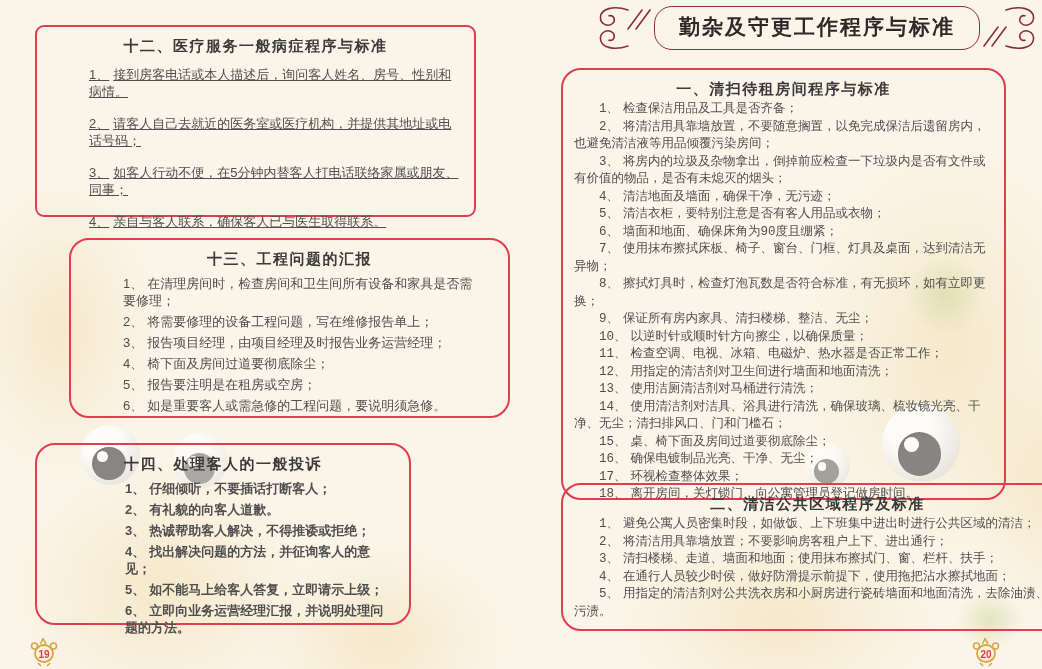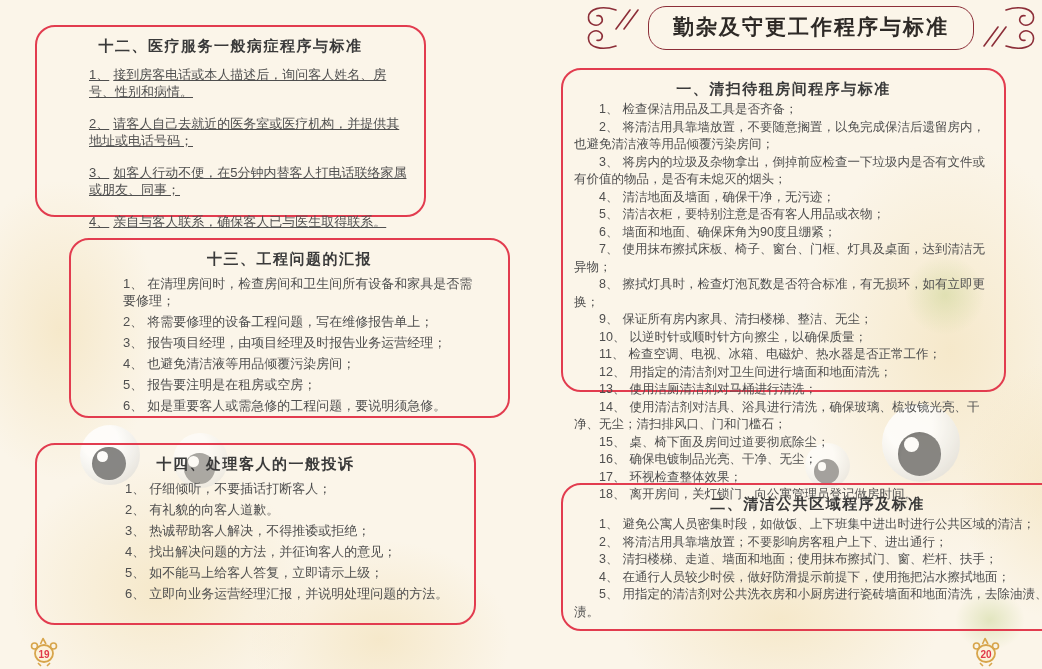--- a/index.html
+++ b/index.html
@@ -39,29 +39,29 @@
   .box-title{font-weight:700;font-size:15px;line-height:1;text-align:center;
         color:var(--title-text);letter-spacing:1.5px;padding-top:11px;}
   .items{display:block;}
   .item{display:block;font-size:13px;line-height:17px;color:var(--body-text);}
   .item-num{margin-right:4px;}
 
   .box-a .items{padding:13px 14px 0 52px;}
   .box-a .item{margin-bottom:15px;text-decoration:underline;}
   .box-b .items{padding:9px 30px 0 52px;}
   .box-b .item{margin-bottom:4px;}
-  .box-c .items{padding:9px 14px 0 88px;}
+  .box-c .items{padding:9px 14px 0 88px;font-weight:bold;}
   .box-c .item{margin-bottom:4px;}
 
-  .para-items{padding:5px 12px 0 11px;}
+  .para-items{padding:5px 12px 0 11px;font-family:Liberation Mono, monospace;}
   .para{font-size:12.5px;line-height:17.5px;text-indent:2em;color:var(--body-text);}
 
   
   .hdr{position:absolute;left:586px;top:3px;width:450px;height:50px;z-index:2;
-       display:flex;align-items:center;justify-content:space-between;}
+       display:flex;align-items:center;justify-content:flex-end;}
   .hdr-title{border:1.6px solid var(--ornament);border-radius:18px;
        padding:6px 24px 8px;font-weight:700;font-size:21px;letter-spacing:2px;
        color:#2d2926;white-space:nowrap;background:transparent;}
   .orn{width:56px;height:46px;flex:0 0 auto;}
   .orn.right{transform:rotate(180deg);}
 
   
   .badge{position:absolute;width:30px;height:32px;z-index:3;}
   .badge-left{left:30px;top:636px;}
   .badge-right{left:972px;top:636px;}
@@ -87,21 +87,21 @@
         <div class="pupil"></div>
       </div>
     <div class="eye" style="left:805px;top:443px;width:45px;height:45px;opacity:.6;">
         <div class="pupil"></div>
       </div>
     <div class="eye" style="left:882px;top:404px;width:78px;height:78px;">
         <div class="pupil"></div>
       </div>
   </div>
 
-  <section class="rbox box-a" style="left:35px;top:25px;width:391px;height:192px;">
+  <section class="rbox box-a" style="left:35px;top:25px;width:441px;height:192px;border-radius:9px;">
     <h2 class="box-title">十二、医疗服务一般病症程序与标准</h2>
     <div class="items">
 
         <p class="item"><span class="item-num">1、</span><span>接到房客电话或本人描述后，询问客人姓名、房号、性别和病情。</span></p>
 
         <p class="item"><span class="item-num">2、</span><span>请客人自己去就近的医务室或医疗机构，并提供其地址或电话号码；</span></p>
 
         <p class="item"><span class="item-num">3、</span><span>如客人行动不便，在5分钟内替客人打电话联络家属或朋友、同事；</span></p>
 
         <p class="item"><span class="item-num">4、</span><span>亲自与客人联系，确保客人已与医生取得联系。</span></p>
@@ -111,29 +111,29 @@
   <section class="rbox box-b" style="left:53px;top:238px;width:441px;height:180px;margin-left:16px;">
     <h2 class="box-title">十三、工程问题的汇报</h2>
     <div class="items">
 
         <p class="item"><span class="item-num">1、</span><span>在清理房间时，检查房间和卫生间所有设备和家具是否需要修理；</span></p>
 
         <p class="item"><span class="item-num">2、</span><span>将需要修理的设备工程问题，写在维修报告单上；</span></p>
 
         <p class="item"><span class="item-num">3、</span><span>报告项目经理，由项目经理及时报告业务运营经理；</span></p>
 
-        <p class="item"><span class="item-num">4、</span><span>也避免清洁液等用品倾覆污染房间；</span></p>
+        <p class="item"><span class="item-num">4、</span><span>椅下面及房间过道要彻底除尘；</span></p>
 
         <p class="item"><span class="item-num">5、</span><span>报告要注明是在租房或空房；</span></p>
 
         <p class="item"><span class="item-num">6、</span><span>如是重要客人或需急修的工程问题，要说明须急修。</span></p>
       </div>
   </section>
 
-  <section class="rbox box-c" style="left:35px;top:443px;width:441px;height:182px;">
+  <section class="rbox box-c" style="left:35px;top:443px;width:376px;height:182px;">
     <h2 class="box-title">十四、处理客人的一般投诉</h2>
     <div class="items">
 
         <p class="item"><span class="item-num">1、</span><span>仔细倾听，不要插话打断客人；</span></p>
 
         <p class="item"><span class="item-num">2、</span><span>有礼貌的向客人道歉。</span></p>
 
         <p class="item"><span class="item-num">3、</span><span>热诚帮助客人解决，不得推诿或拒绝；</span></p>
 
         <p class="item"><span class="item-num">4、</span><span>找出解决问题的方法，并征询客人的意见；</span></p>
@@ -153,21 +153,21 @@
     </svg>
     <div class="hdr-title">勤杂及守更工作程序与标准</div>
     <svg class="orn right" viewBox="0 0 56 46" fill="none" stroke="#8c2e38" stroke-width="1.6" stroke-linecap="round">
       <path d="M30,5 C15,0 3,4 2.5,12 C2,19 10,22.5 14.5,18.5 C18,15.5 16,9.5 11,10.8"></path>
       <path d="M30,41 C15,46 3,42 2.5,34 C2,27 10,23.5 14.5,27.5 C18,30.5 16,36.5 11,35.2"></path>
       <path d="M44,5 L30,24"></path>
       <path d="M52,5 L38,24"></path>
     </svg>
   </header>
 
-  <section class="rbox" style="left:561px;top:68px;width:445px;height:324px;">
+  <section class="rbox" style="left:561px;top:68px;width:445px;height:432px;">
     <h2 class="box-title">一、清扫待租房间程序与标准</h2>
     <div class="para-items">
 
         <p class="para"><span class="item-num">1、</span><span>检查保洁用品及工具是否齐备；</span></p>
 
         <p class="para"><span class="item-num">2、</span><span>将清洁用具靠墙放置，不要随意搁置，以免完成保洁后遗留房内，也避免清洁液等用品倾覆污染房间；</span></p>
 
         <p class="para"><span class="item-num">3、</span><span>将房内的垃圾及杂物拿出，倒掉前应检查一下垃圾内是否有文件或有价值的物品，是否有未熄灭的烟头；</span></p>
 
         <p class="para"><span class="item-num">4、</span><span>清洁地面及墙面，确保干净，无污迹；</span></p>

